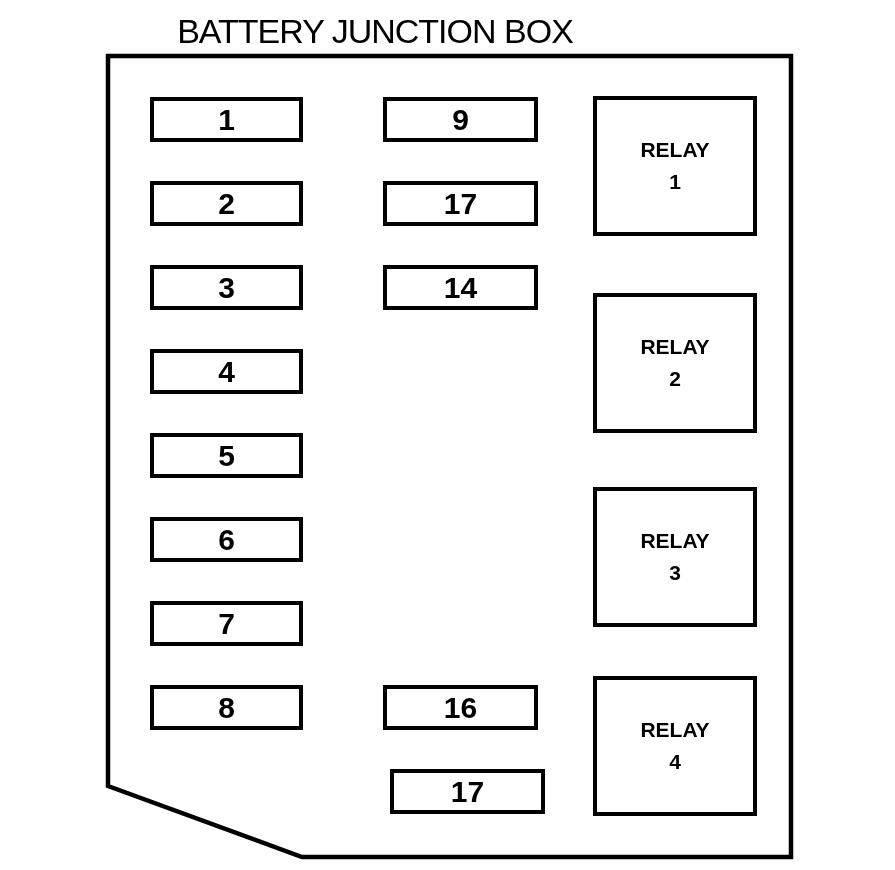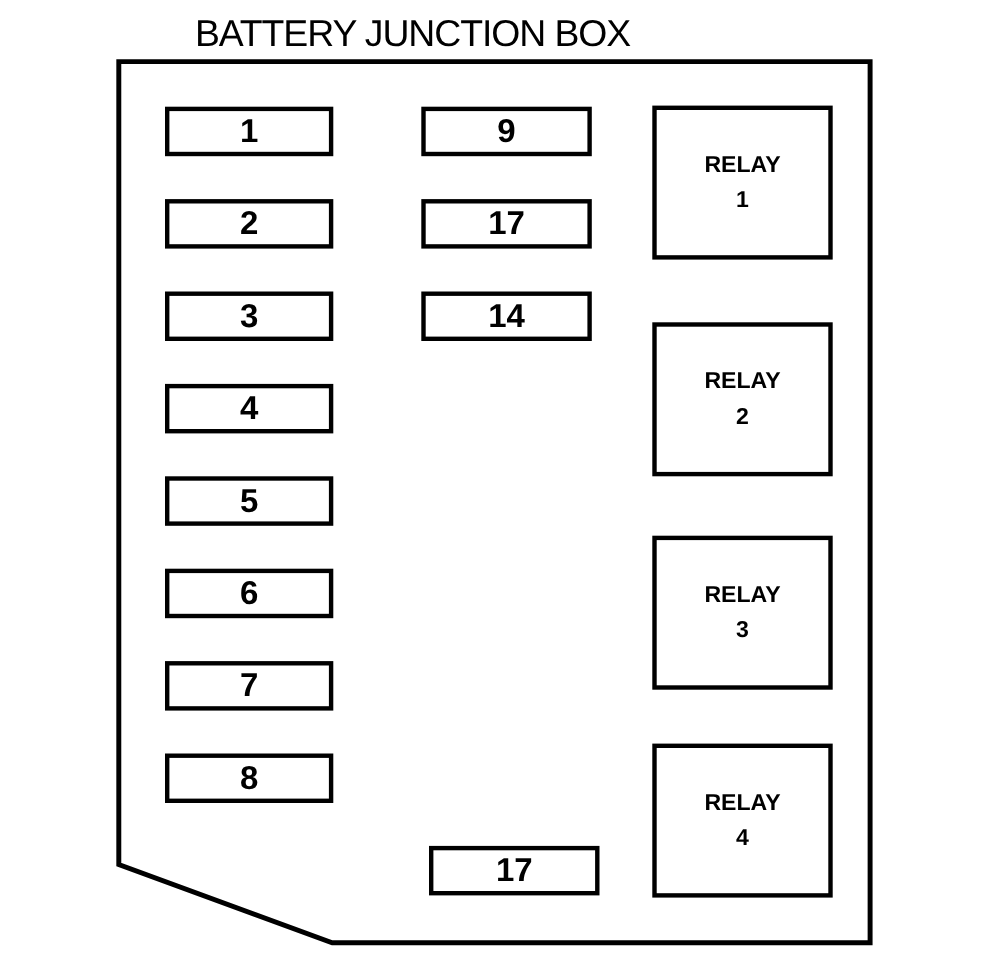--- a/index.html
+++ b/index.html
@@ -86,20 +86,21 @@
   <div class="fuse" style="left:150px; top:265px">3</div>
   <div class="fuse" style="left:150px; top:349px">4</div>
   <div class="fuse" style="left:150px; top:433px">5</div>
   <div class="fuse" style="left:150px; top:517px">6</div>
   <div class="fuse" style="left:150px; top:601px">7</div>
   <div class="fuse" style="left:150px; top:685px">8</div>
 
   <div class="fuse mid" style="left:383px; top:97px">9</div>
   <div class="fuse mid" style="left:383px; top:181px">17</div>
   <div class="fuse mid" style="left:383px; top:265px">14</div>
+  <div class="fuse mid" style="left:383px; top:685px">16</div>
   <div class="fuse mid" style="left:390px; top:769px">17</div>
 
   <div class="relay" style="top:96px">
     <span>RELAY</span>
     <span>1</span>
   </div>
   <div class="relay" style="top:293px">
     <span>RELAY</span>
     <span>2</span>
   </div>

